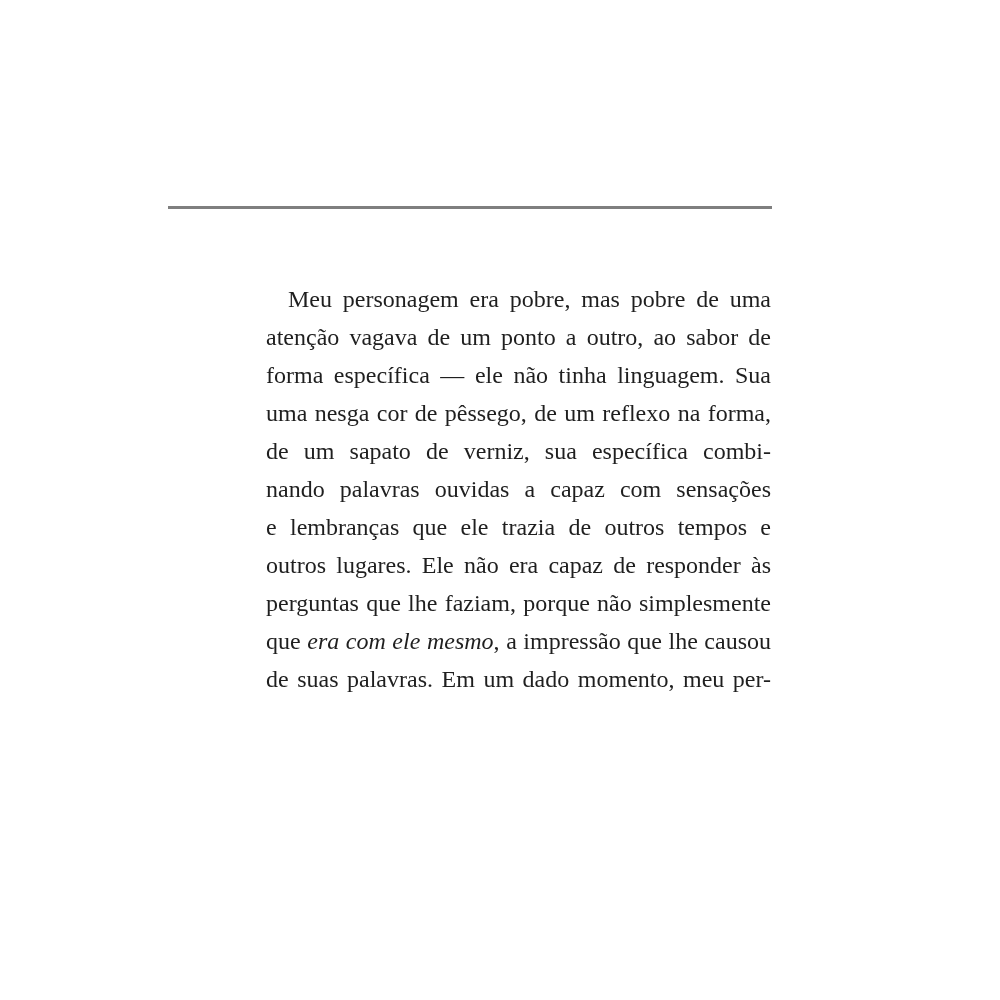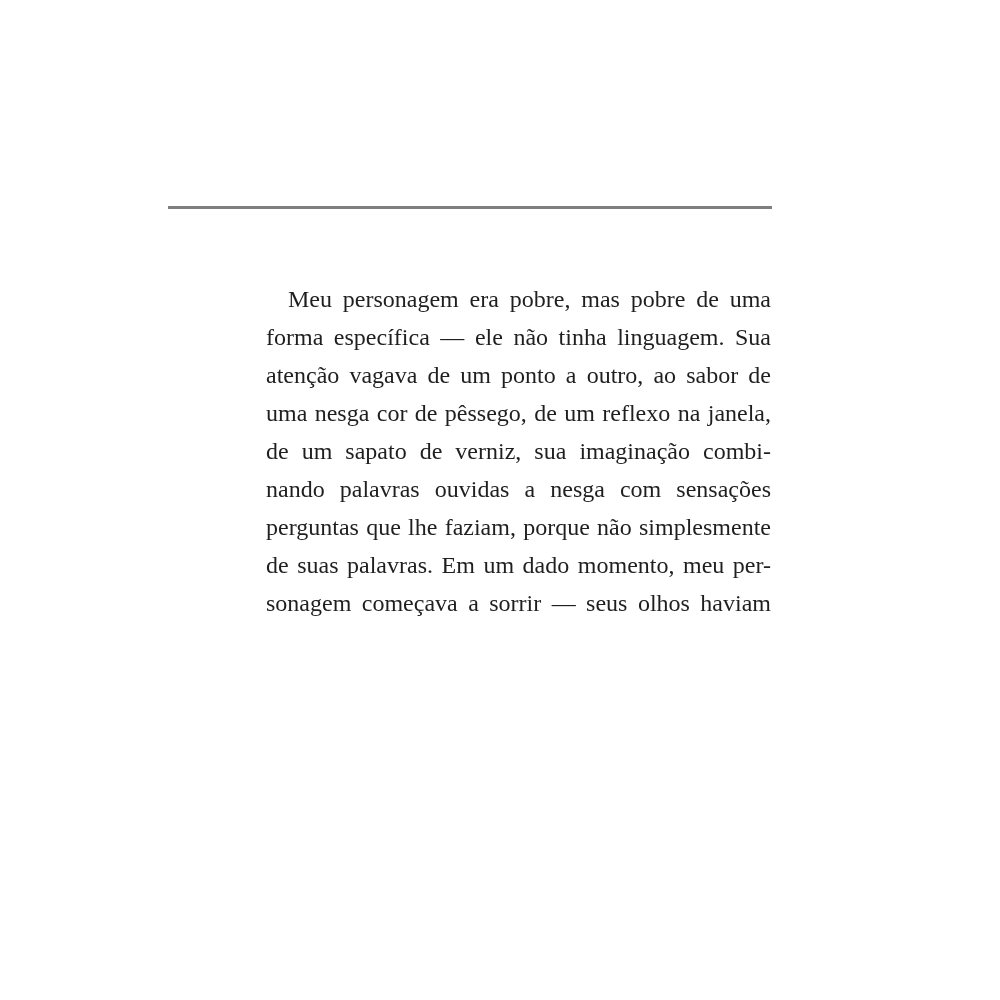--- a/index.html
+++ b/index.html
@@ -70,28 +70,30 @@
 </style>
 </head>
 <body>
 
 <div class="canvas">
 
   <div class="chapter-rule"></div>
 
   <div class="paragraph">
       <div class="text-line indent"><span>Meu personagem era pobre, mas pobre de uma</span></div>
+      <div class="text-line"><span>atenção vagava de um ponto a outro, ao sabor de</span></div>
       <div class="text-line"><span>forma específica — ele não tinha linguagem. Sua</span></div>
-      <div class="text-line"><span>atenção vagava de um ponto a outro, ao sabor de</span></div>
-      <div class="text-line"><span>uma nesga cor de pêssego, de um reflexo na janela,</span></div>
-      <div class="text-line"><span>de um sapato de verniz, sua imaginação combi-</span></div>
-      <div class="text-line"><span>nando palavras ouvidas a nesga com sensações</span></div>
+      <div class="text-line"><span>uma nesga cor de pêssego, de um reflexo na forma,</span></div>
+      <div class="text-line"><span>de um sapato de verniz, sua específica combi-</span></div>
+      <div class="text-line"><span>nando palavras ouvidas a capaz com sensações</span></div>
+      <div class="text-line"><span>e lembranças que ele trazia de outros tempos e</span></div>
+      <div class="text-line"><span>outros lugares. Ele não era capaz de responder às</span></div>
       <div class="text-line"><span>perguntas que lhe faziam, porque não simplesmente</span></div>
+      <div class="text-line"><span>que </span><em>era com ele mesmo</em><span>, a impressão que lhe causou</span></div>
       <div class="text-line"><span>de suas palavras. Em um dado momento, meu per-</span></div>
-      <div class="text-line"><span>sonagem começava a sorrir — seus olhos haviam</span></div>
     </div>
 
   <div class="folio">
     <div class="folio-bar"></div>
     <div class="folio-number">9</div>
   </div>
 
 </div>
 
 </body></html>

